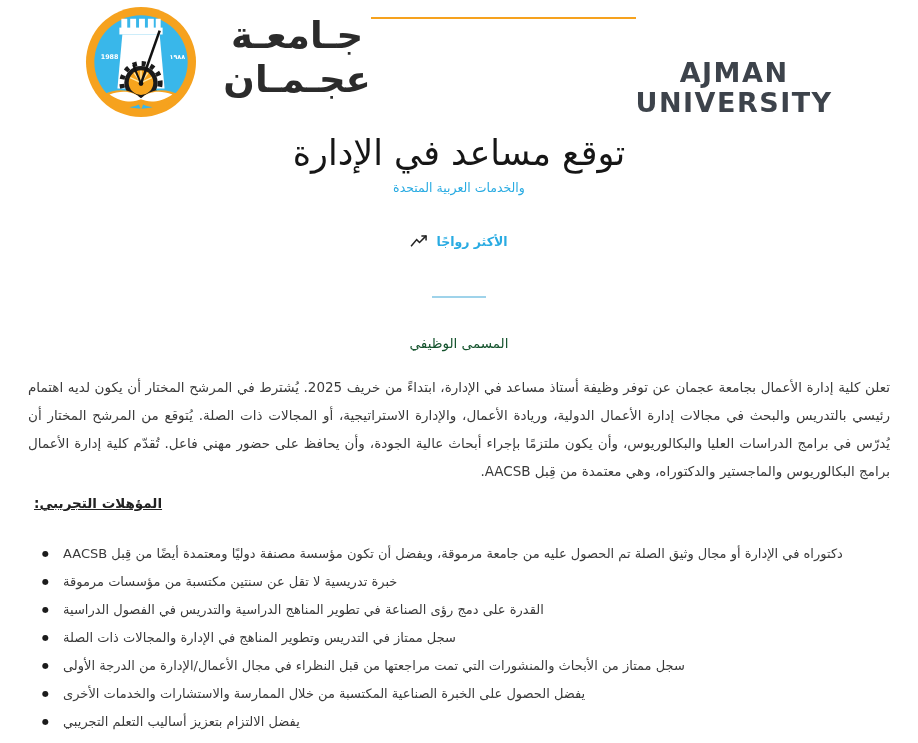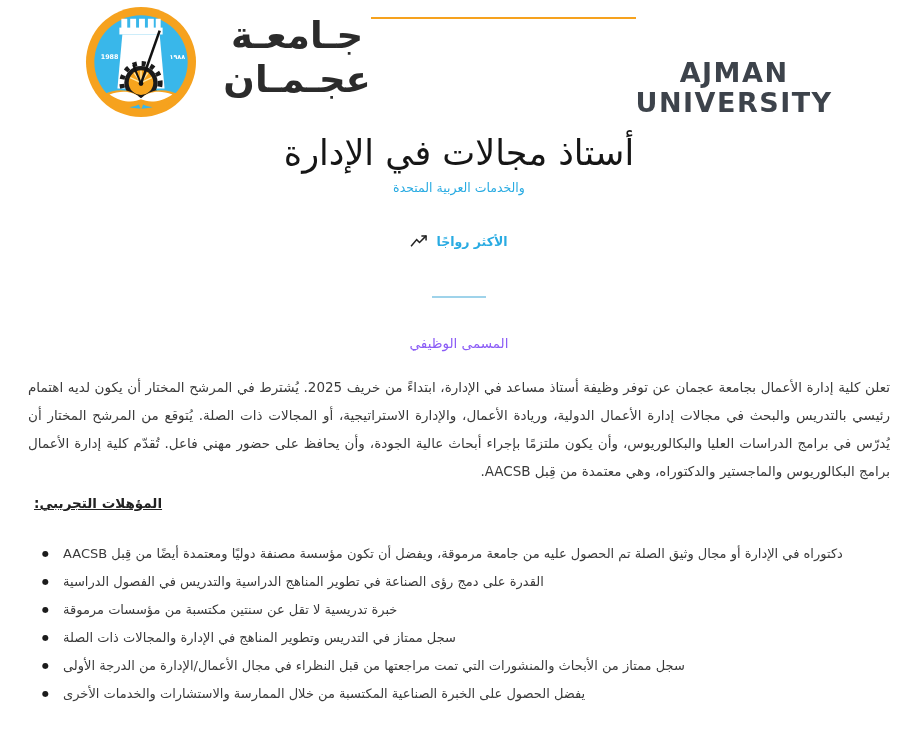--- a/index.html
+++ b/index.html
@@ -17,21 +17,21 @@
   
   .job-title{position:absolute;top:110px;left:0;width:100%;text-align:center;
     font-size:35px;font-weight:500;color:#161616;direction:rtl;
     font-family:"DejaVu Serif","DejaVu Sans",serif;}
   .location-link{position:absolute;top:180px;left:0;width:100%;text-align:center;
     font-size:12.5px;color:#29ABE2;direction:rtl;cursor:pointer;}
   .trending-row{position:absolute;top:234px;left:0;width:100%;display:flex;justify-content:center;align-items:center;gap:7px;cursor:pointer;}
   .trending-label{font-size:12.5px;font-weight:600;color:#29ABE2;direction:rtl;}
   .divider{position:absolute;top:296px;left:50%;transform:translateX(-50%);width:54px;height:2px;background:#9FD3EA;}
   .section-label{position:absolute;top:335px;left:0;width:100%;text-align:center;
-    font-size:13.5px;color:#8b5cf6;direction:rtl;}
+    font-size:13.5px;color:#14532d;direction:rtl;}
 
   
   .description{position:absolute;top:359px;left:28px;right:28px;
     font-size:13.5px;line-height:28px;color:#3a3a3a;
     direction:rtl;text-align:justify;}
 
   
   .quals-heading{position:absolute;top:495px;left:34px;
     font-size:13.5px;font-weight:700;color:#222;}
   .quals-heading bdi{text-decoration:underline;}
@@ -85,21 +85,21 @@
       <path d="M25 90 C38 85 50 87 57 94 C64 87 76 85 89 90 C76 99 64 98 57 95 C50 98 38 99 25 90 Z" fill="#ffffff"></path>
       <path d="M54 98 L60 98 L57 106 Z" fill="#F6A21E"></path>
     </svg>
     <div class="wordmark">
       <div class="wordmark-ar">جـامعـة عجـمـان</div>
       <div class="wordmark-rule"></div>
       <div class="wordmark-en">AJMAN UNIVERSITY</div>
     </div>
   </div>
 
-  <h1 class="job-title">أستاذ مجالات في الإدارة</h1>
+  <h1 class="job-title">توقع مساعد في الإدارة</h1>
 
   <div class="location-link">والخدمات العربية المتحدة</div>
 
   <div class="trending-row">
     <svg width="19" height="15" viewBox="0 0 20 16">
       <path d="M1 13 L7 6 L10 9 L17 2" stroke="#222222" stroke-width="1.6" fill="none"></path>
       <path d="M12 2 L17 2 L17 7" stroke="#222222" stroke-width="1.6" fill="none"></path>
     </svg>
     <span class="trending-label">الأكثر رواجًا</span>
   </div>
@@ -107,20 +107,21 @@
   <div class="divider"></div>
 
   <div class="section-label">المسمى الوظيفي</div>
 
   <p class="description" dir="rtl">تعلن كلية إدارة الأعمال بجامعة عجمان عن توفر وظيفة أستاذ مساعد في الإدارة، ابتداءً من خريف 2025. يُشترط في المرشح المختار أن يكون لديه اهتمام رئيسي بالتدريس والبحث في مجالات إدارة الأعمال الدولية، وريادة الأعمال، والإدارة الاستراتيجية، أو المجالات ذات الصلة. يُتوقع من المرشح المختار أن يُدرّس في برامج الدراسات العليا والبكالوريوس، وأن يكون ملتزمًا بإجراء أبحاث عالية الجودة، وأن يحافظ على حضور مهني فاعل. تُقدّم كلية إدارة الأعمال برامج البكالوريوس والماجستير والدكتوراه، وهي معتمدة من قِبل AACSB.</p>
 
   <div class="quals-heading"><bdi dir="rtl">المؤهلات التجريبي:</bdi></div>
 
   <ul class="quals-list">
     <li><bdi dir="rtl">دكتوراه في الإدارة أو مجال وثيق الصلة تم الحصول عليه من جامعة مرموقة، ويفضل أن تكون مؤسسة مصنفة دوليًا ومعتمدة أيضًا من قِبل AACSB</bdi></li>
+    <li><bdi dir="rtl">خبرة تدريسية لا تقل عن سنتين مكتسبة من مؤسسات مرموقة</bdi></li>
     <li><bdi dir="rtl">القدرة على دمج رؤى الصناعة في تطوير المناهج الدراسية والتدريس في الفصول الدراسية</bdi></li>
-    <li><bdi dir="rtl">خبرة تدريسية لا تقل عن سنتين مكتسبة من مؤسسات مرموقة</bdi></li>
     <li><bdi dir="rtl">سجل ممتاز في التدريس وتطوير المناهج في الإدارة والمجالات ذات الصلة</bdi></li>
     <li><bdi dir="rtl">سجل ممتاز من الأبحاث والمنشورات التي تمت مراجعتها من قبل النظراء في مجال الأعمال/الإدارة من الدرجة الأولى</bdi></li>
     <li><bdi dir="rtl">يفضل الحصول على الخبرة الصناعية المكتسبة من خلال الممارسة والاستشارات والخدمات الأخرى</bdi></li>
+    <li><bdi dir="rtl">يفضل الالتزام بتعزيز أساليب التعلم التجريبي</bdi></li>
   </ul>
 
 </div>
 
 </body></html>

